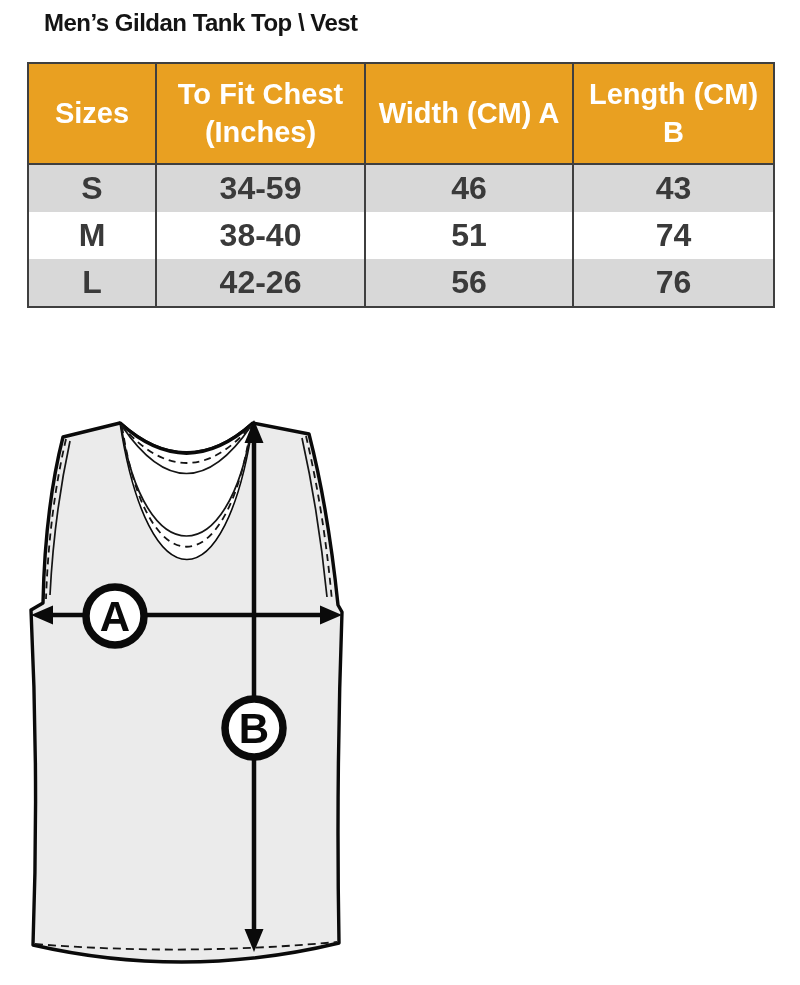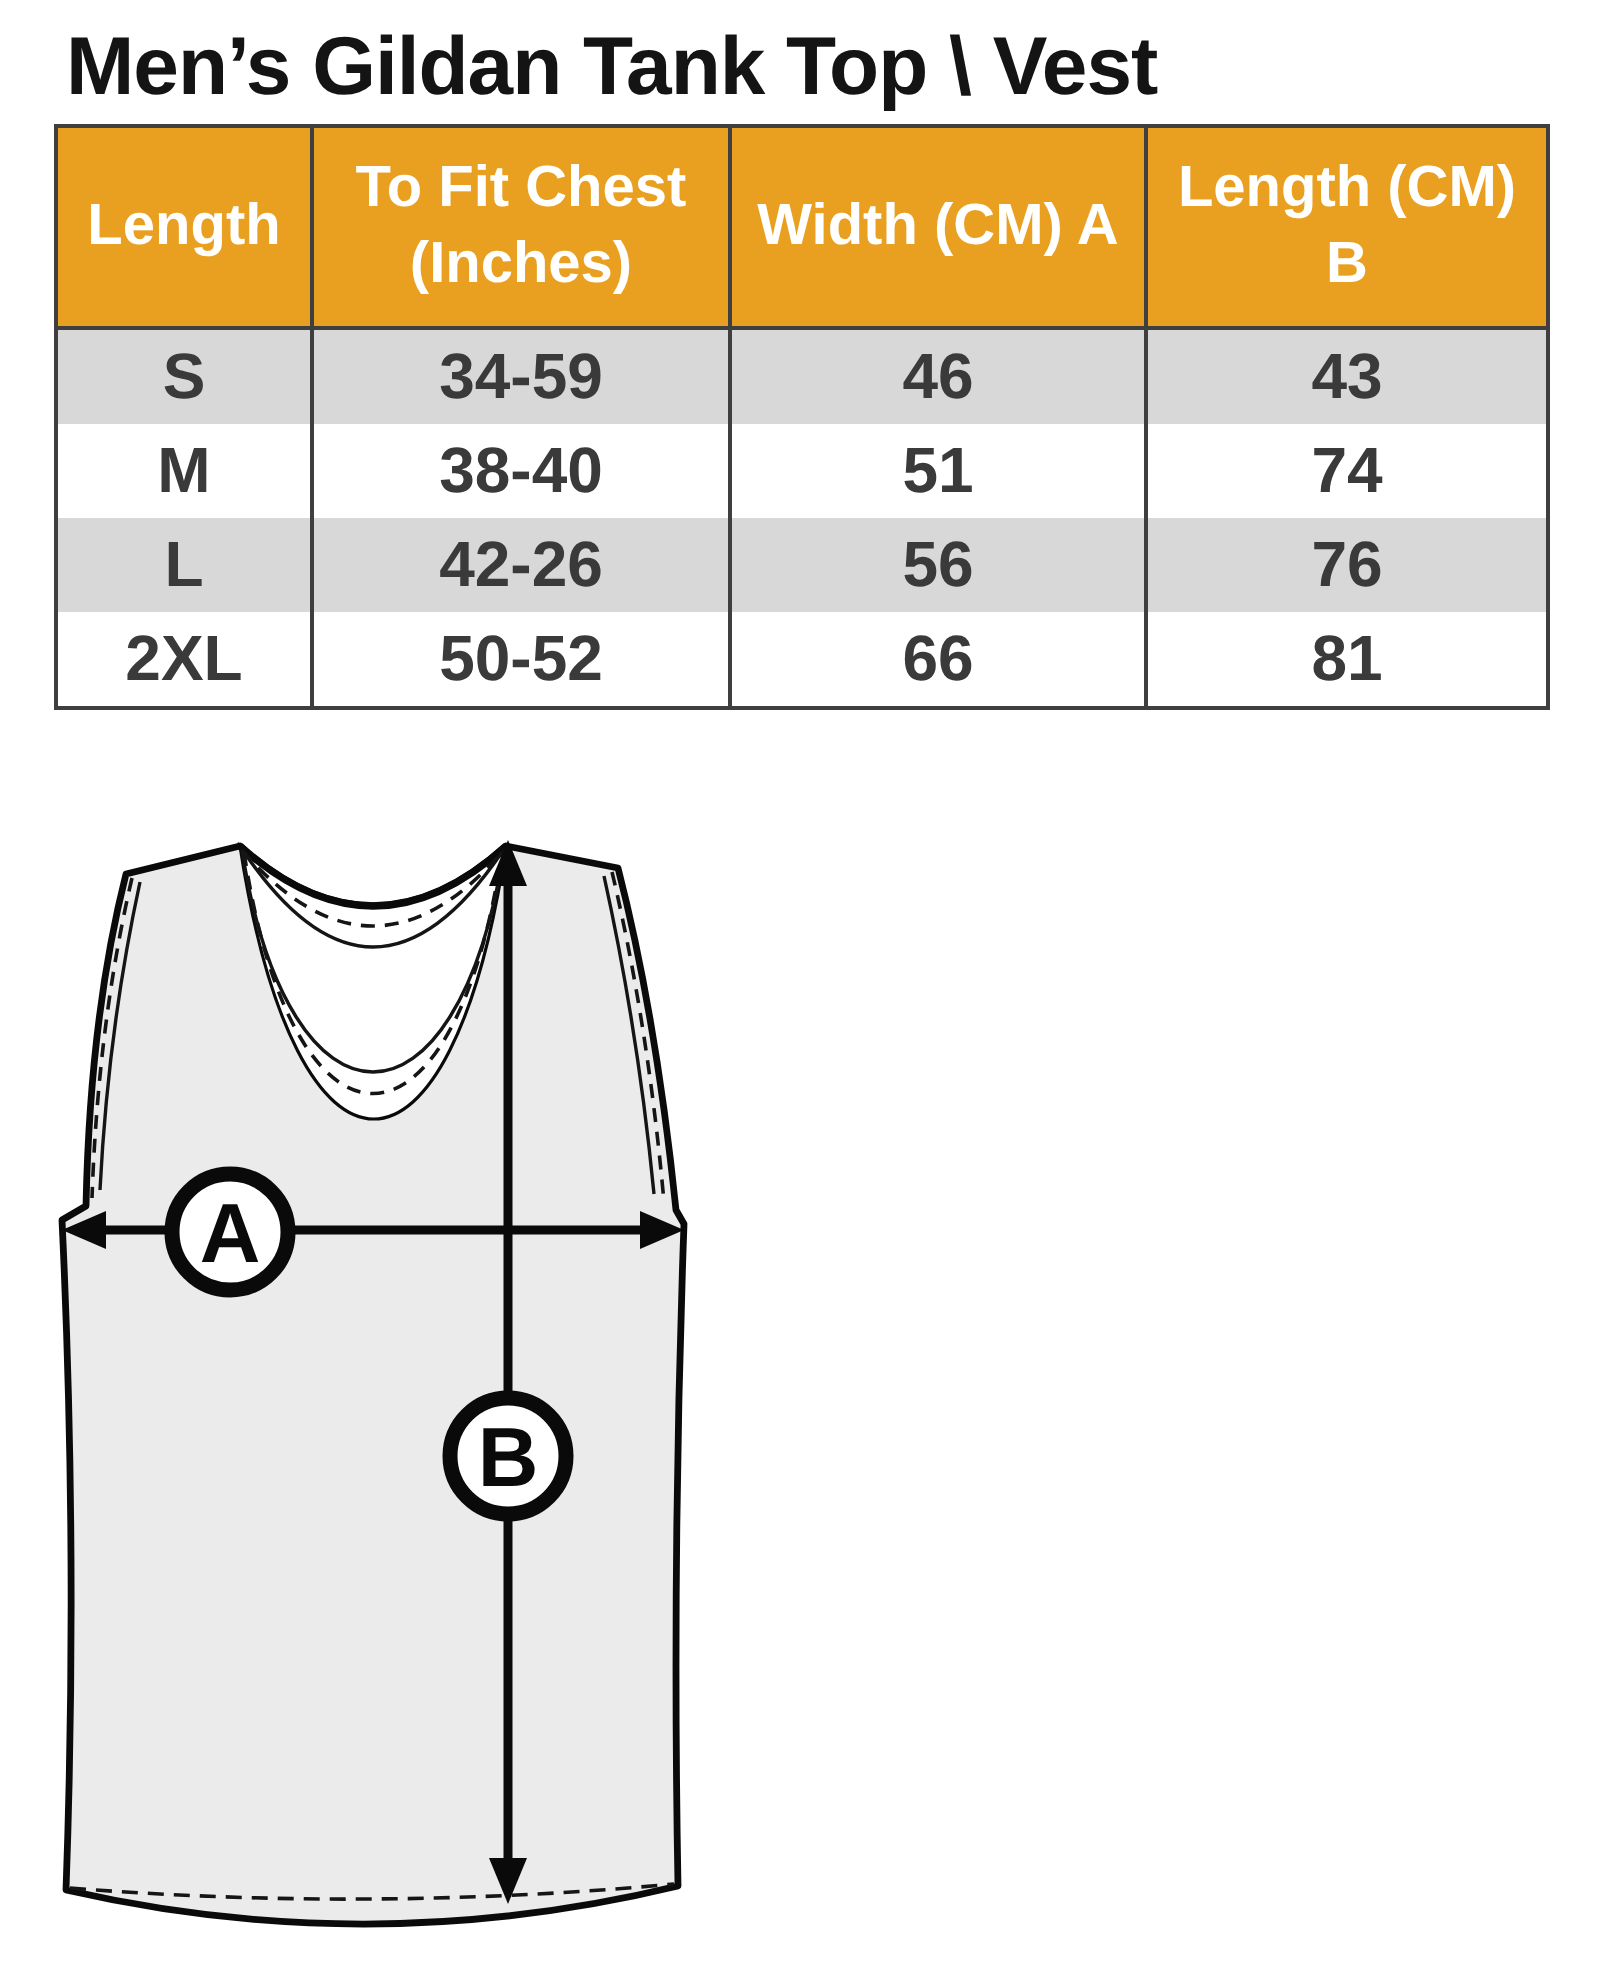--- a/index.html
+++ b/index.html
@@ -9,24 +9,24 @@
   }
   body {
     width: 800px;
     height: 985px;
     position: relative;
     overflow: hidden;
     font-family: "Liberation Sans", sans-serif;
   }
   .page-title {
     position: absolute;
-    left: 33px;
+    left: 44px;
     top: 8px;
     margin: 0;
-    font-size: 41px;
+    font-size: 24px;
     line-height: 1.25;
     font-weight: bold;
     letter-spacing: -0.5px;
     color: #141414;
     white-space: nowrap;
   }
   table.size-chart {
     position: absolute;
     left: 27px;
     top: 62px;
@@ -80,21 +80,21 @@
 
 <table class="size-chart">
   <colgroup>
     <col class="c-size">
       <col class="c-chest">
       <col class="c-width">
       <col class="c-length">
   </colgroup>
   <thead>
     <tr>
-        <th>Length</th>
+        <th>Sizes</th>
         <th>To Fit Chest (Inches)</th>
         <th>Width (CM) A</th>
         <th>Length  (CM) B</th>
       </tr>
   </thead>
   <tbody>
       <tr>
         <td>S</td>
         <td>34-59</td>
         <td>46</td>
@@ -104,26 +104,20 @@
         <td>M</td>
         <td>38-40</td>
         <td>51</td>
         <td>74</td>
       </tr>
       <tr>
         <td>L</td>
         <td>42-26</td>
         <td>56</td>
         <td>76</td>
-      </tr>
-      <tr>
-        <td>2XL</td>
-        <td>50-52</td>
-        <td>66</td>
-        <td>81</td>
       </tr>
     </tbody>
 </table>
 
 <div class="diagram-wrap">
   <svg width="332" height="572" viewBox="0 0 332 572" xmlns="http://www.w3.org/2000/svg">
 
     <path d="M18,190 Q20,95 38,24 L95,10 Q161.5,70 228,10 L284,21 Q303,95 313,192 L317,199
          Q311,365 314,530 Q161,567 8,532 Q14,365 6,197 Z" fill="#EBEBEB" stroke="#0A0A0A" stroke-width="3.4" stroke-linejoin="round"></path>
 

